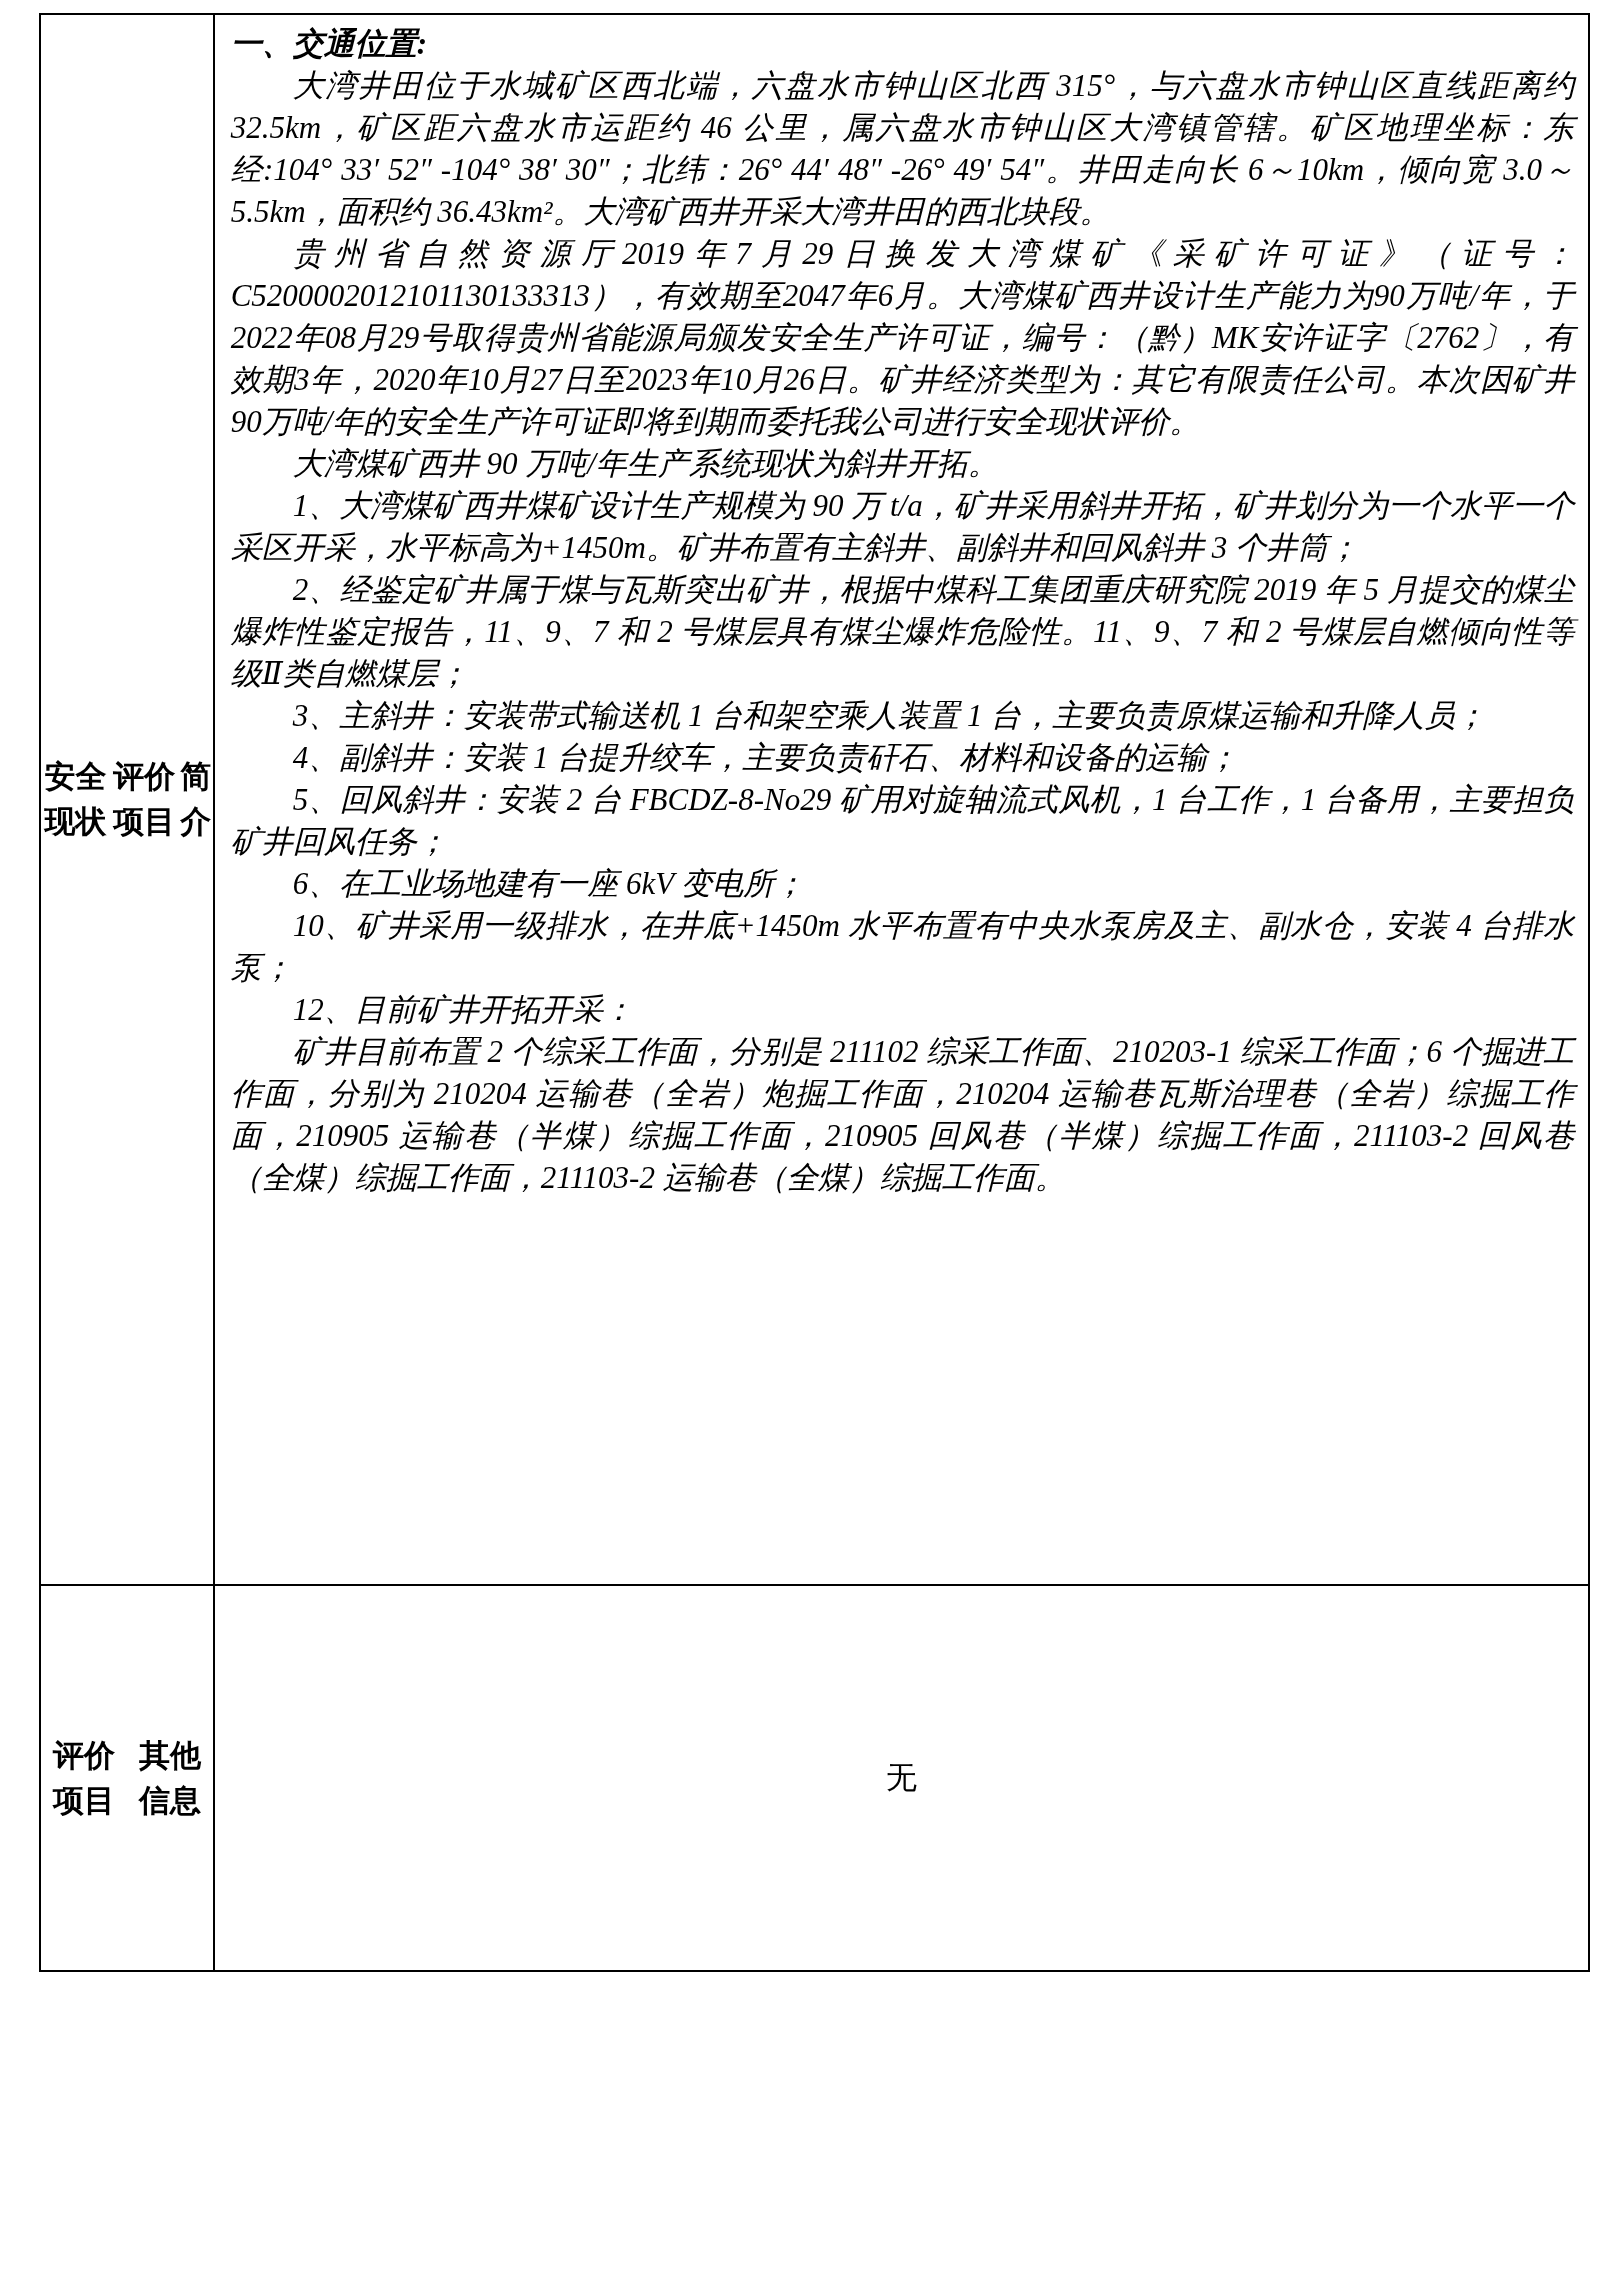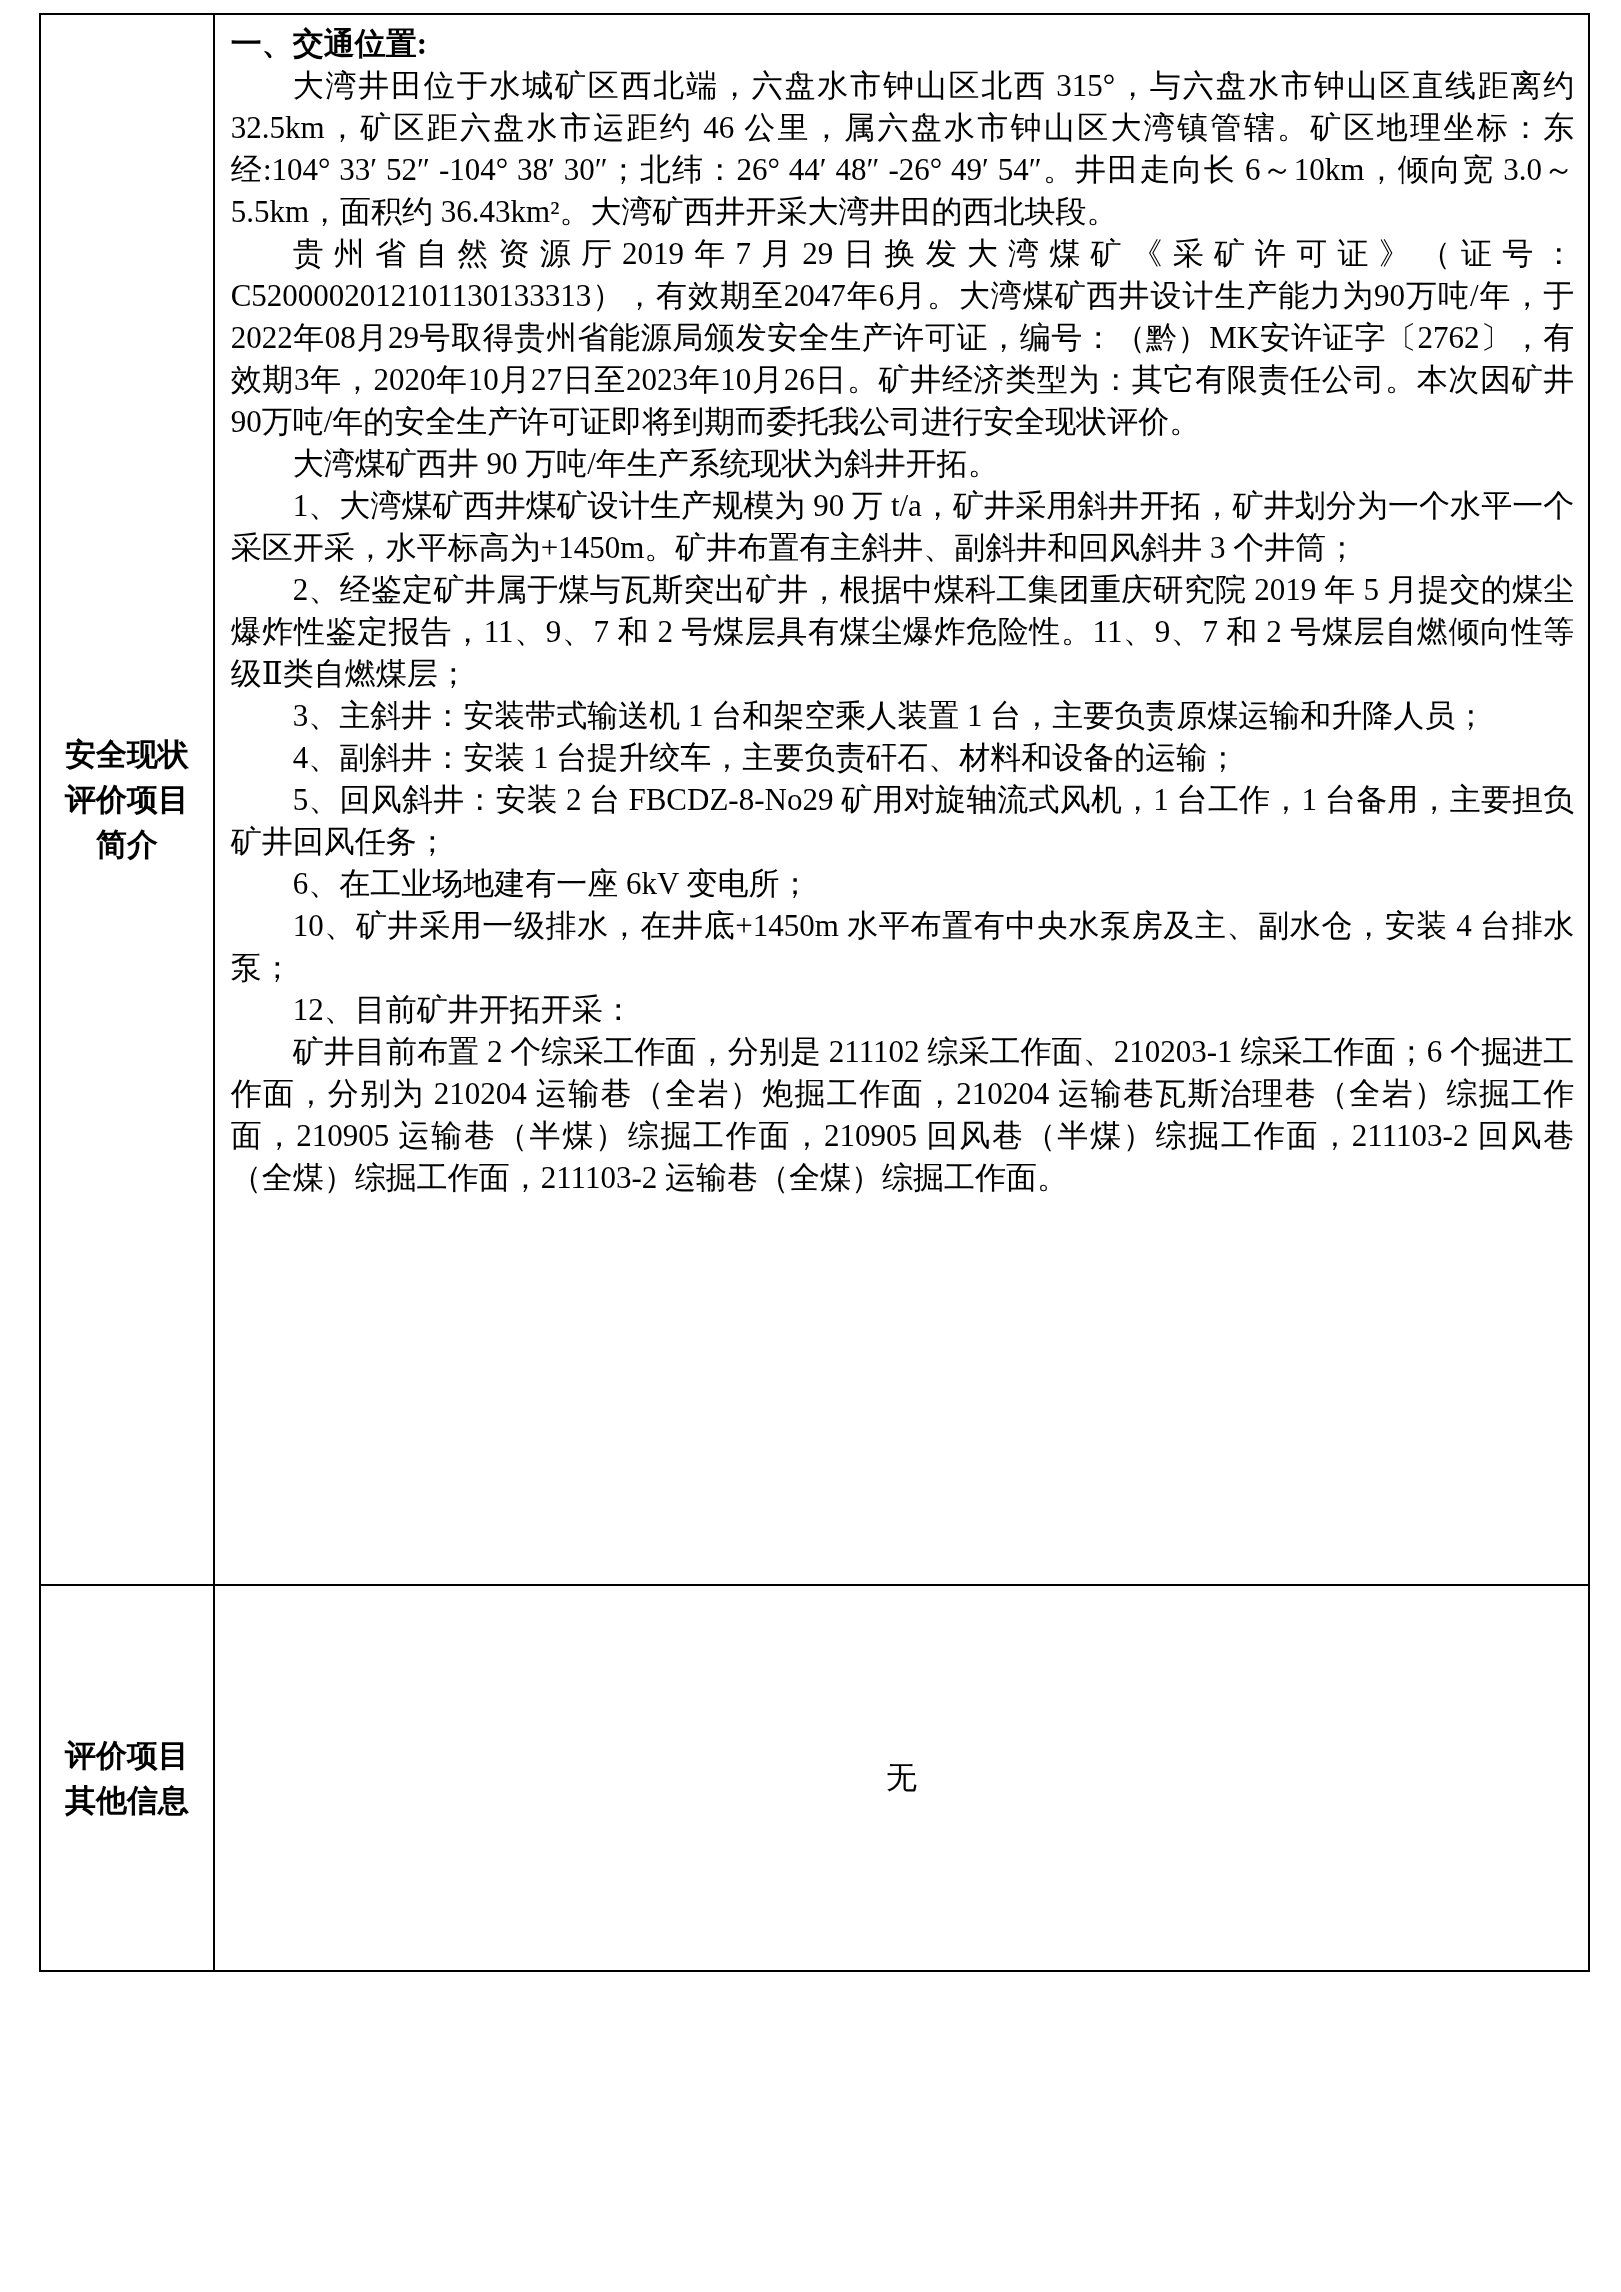--- a/index.html
+++ b/index.html
@@ -40,39 +40,39 @@
   }
   .r2 {
     flex: 1;
   }
   .lbl {
     width: 174px;
     min-width: 174px;
     border-right: 2.9px solid #000000;
     box-sizing: border-box;
     display: flex;
-    flex-direction: column;
     justify-content: center;
     align-items: center;
     font-size: 31px;
     font-weight: bold;
     line-height: 45px;
     text-align: center;
   }
   .cnt {
     flex: 1;
     box-sizing: border-box;
     padding: 8.8px 13.7px 0 15.7px;
     font-size: 31px;
     line-height: 42px;
     text-align: justify;
   }
   .cnt p {
     margin: 0;
     padding: 0;
+    font-style: italic;
   }
   .sec-title {
     font-weight: bold;
     text-indent: 0;
   }
   .para {
     text-indent: 2em;
   }
   .center-content {
     display: flex;

